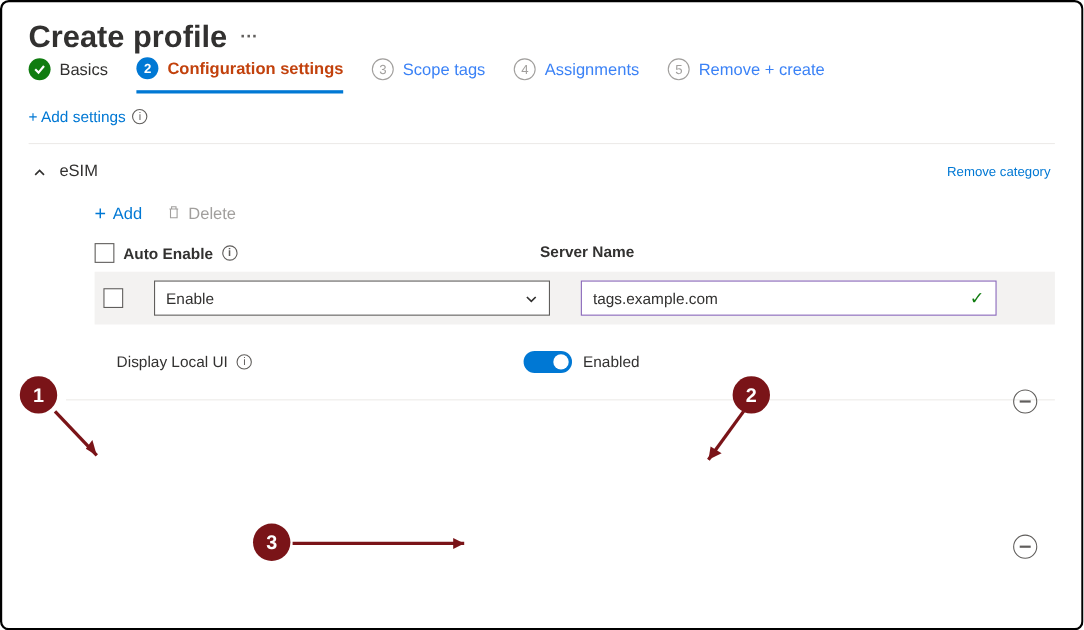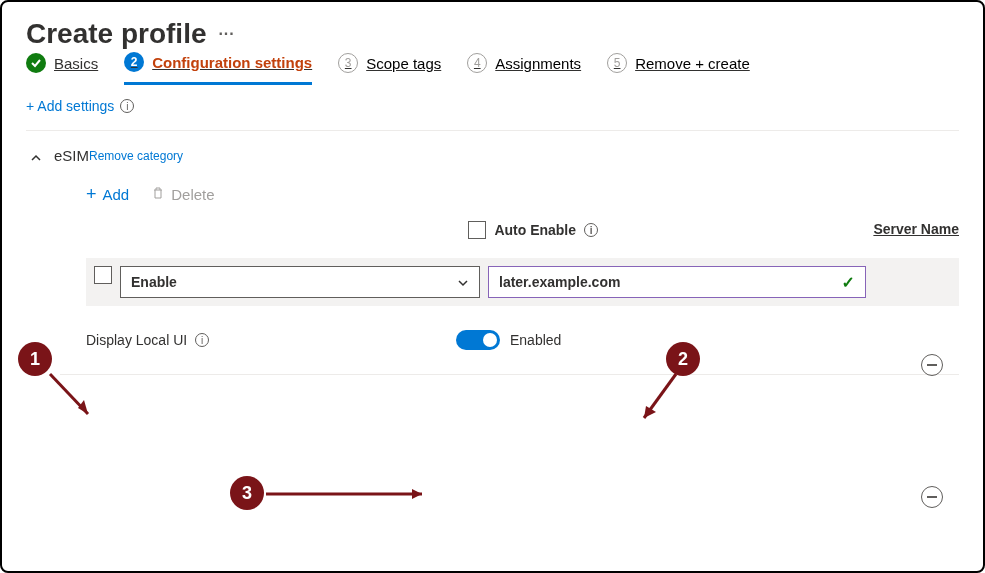--- a/index.html
+++ b/index.html
@@ -3,68 +3,68 @@
 <meta charset="utf-8">
 <style>
   * { box-sizing: border-box; }
   html, body { margin: 0; padding: 0; font-family: "Segoe UI", Arial, sans-serif; color: #323130; background: #fff; }
   .frame { width: 985px; height: 573px; border: 2px solid #000; border-radius: 8px; padding: 16px 24px 36px 24px; position: relative; }
   .title { font-size: 28px; font-weight: 600; color: #323130; margin-bottom: 2px; display: flex; align-items: center; gap: 12px; }
   .title .more { font-size: 16px; color: #605e5c; }
   .subtitle { font-size: 14px; color: #605e5c; margin-bottom: 28px; }
 
   .steps { display: flex; align-items: center; gap: 26px; border-bottom: 0; margin-bottom: 14px; }
-  .step { display: flex; align-items: center; gap: 8px; padding-bottom: 10px; text-decoration: underline; }
+  .step { display: flex; align-items: center; gap: 8px; padding-bottom: 10px; }
   .step .circle { width: 20px; height: 20px; border-radius: 50%; display: flex; align-items: center; justify-content: center; font-size: 12px; font-weight: 600; }
   .step.done .circle { background: #107c10; color: #fff; }
   .step.active .circle { background: #0078d4; color: #fff; }
   .step.pending .circle { background: #fff; border: 1px solid #a19f9d; color: #a19f9d; font-weight: 400; }
   .step .label { font-size: 15px; }
   .step.done .label { color: #323130; }
   .step.active .label { color: #c2410c; font-weight: 600; }
-  .step.pending .label { color: #000000; }
+  .step.pending .label { color: #3b82f6; }
   .step.active { border-bottom: 3px solid #0078d4; margin-bottom: -1px; }
 
   .add-settings-row { margin-top: 4px; margin-bottom: 16px; display: flex; align-items: center; gap: 6px; }
   .add-settings { color: #0078d4; font-size: 14px; cursor: pointer; }
   .info-icon { width: 14px; height: 14px; border: 1px solid #605e5c; border-radius: 50%; display: inline-flex; align-items: center; justify-content: center; font-size: 10px; color: #605e5c; }
 
   .divider { border-top: 1px solid #edebe9; margin: 8px 0 16px 0; }
 
-  .section-head { display: flex; justify-content: flex-start; align-items: center; padding: 0 4px; }
+  .section-head { display: flex; justify-content: space-between; align-items: center; padding: 0 4px; }
   .section-title-row { display: flex; align-items: center; gap: 12px; color: #323130; }
   .chevron { width: 12px; height: 12px; display: inline-block; }
   .remove-link { color: #0078d4; font-size: 12px; cursor: pointer; }
 
   .subsection { padding: 20px 0 0 30px; }
   .subsection-title { font-size: 19px; font-weight: 700; margin-bottom: 20px; }
 
   .toolbar { display: flex; align-items: center; gap: 22px; margin-left: 30px; margin-bottom: 16px; }
   .tb-add { display: flex; align-items: center; gap: 6px; color: #0078d4; cursor: pointer; font-size: 15px; }
   .tb-add .plus { font-size: 18px; font-weight: 400; }
   .tb-del { display: flex; align-items: flex-start; gap: 6px; color: #a19f9d; cursor: not-allowed; font-size: 15px; }
   .trash { width: 14px; height: 14px; }
 
   .collapse-btn { width: 22px; height: 22px; border: 1px solid #605e5c; border-radius: 50%; display: flex; align-items: center; justify-content: center; cursor: pointer; }
   .collapse-btn .minus { width: 10px; height: 1.5px; background: #605e5c; }
 
-  .grid-head { display: flex; margin-left: 30px; margin-bottom: 19px; justify-content: flex-end; }
+  .grid-head { display: flex; margin-left: 30px; margin-bottom: 8px; }
   .col-auto { width: 405px; display: flex; align-items: center; gap: 8px; font-weight: 600; font-size: 14px; }
-  .col-server { font-weight: 600; font-size: 14px; text-decoration: underline; }
+  .col-server { font-weight: 600; font-size: 14px; }
   .col-auto .cb { width: 18px; height: 18px; border: 1px solid #605e5c; background: #fff; }
 
-  .grid-row { display: flex; margin-left: 30px; background: #f3f2f1; padding: 8px 10px 8px 0; gap: 8px; font-weight: bold; }
+  .grid-row { display: flex; align-items: center; margin-left: 30px; background: #f3f2f1; padding: 8px 10px 8px 0; gap: 28px; }
   .row-cb { width: 18px; height: 18px; border: 1px solid #605e5c; background: #fff; flex: 0 0 auto; margin-left: 8px; }
   .dropdown { width: 360px; height: 32px; border: 1px solid #605e5c; background: #fff; display: flex; align-items: center; justify-content: space-between; padding: 0 10px; font-size: 14px; cursor: pointer; }
   .dd-caret { width: 12px; height: 12px; }
   .text-input { width: 378px; height: 32px; border: 1px solid #8764b8; background: #fff; display: flex; align-items: center; justify-content: space-between; padding: 0 10px; font-size: 14px; }
   .check-green { color: #107c10; font-size: 16px; }
 
   .local-ui-row { display: flex; align-items: center; margin-top: 24px; margin-left: 30px; }
-  .local-label { display: flex; align-items: center; gap: 8px; width: 370px; font-size: 14px; }
+  .local-label { display: flex; align-items: center; gap: 8px; width: 370px; font-size: 14px; margin-left: 20px; }
   .toggle { position: relative; width: 44px; height: 20px; background: #0078d4; border-radius: 10px; cursor: pointer; }
   .toggle .knob { position: absolute; right: 3px; top: 3px; width: 14px; height: 14px; background: #fff; border-radius: 50%; }
   .toggle-text { margin-left: 10px; font-size: 14px; }
 
   .anno { position: absolute; pointer-events: none; }
   .anno-circle { width: 34px; height: 34px; background: #7a1418; color: #fff; border-radius: 50%; display: flex; align-items: center; justify-content: center; font-size: 18px; font-weight: 600; }
   svg.arrow line { stroke: #7a1418; stroke-width: 3; }
   svg.arrow polygon { fill: #7a1418; }
 
   .right-collapse { position: absolute; right: 40px; }
@@ -164,21 +164,21 @@
       <div class="row-cb"></div>
       <div class="dropdown">
         <span>Enable</span>
         <span class="dd-caret">
           <svg width="12" height="12" viewBox="0 0 12 12">
               <path d="M2 4 L6 8 L10 4" stroke="#323130" stroke-width="1.5" fill="none"></path>
             </svg>
         </span>
       </div>
       <div class="text-input">
-        <span>later.example.com</span>
+        <span>tags.example.com</span>
         <span class="check-green">✓</span>
       </div>
     </div>
 
     <div class="local-ui-row">
       <div class="local-label">
         <span>Display Local UI</span>
         <span class="info-icon">i</span>
       </div>
       <div class="toggle">

